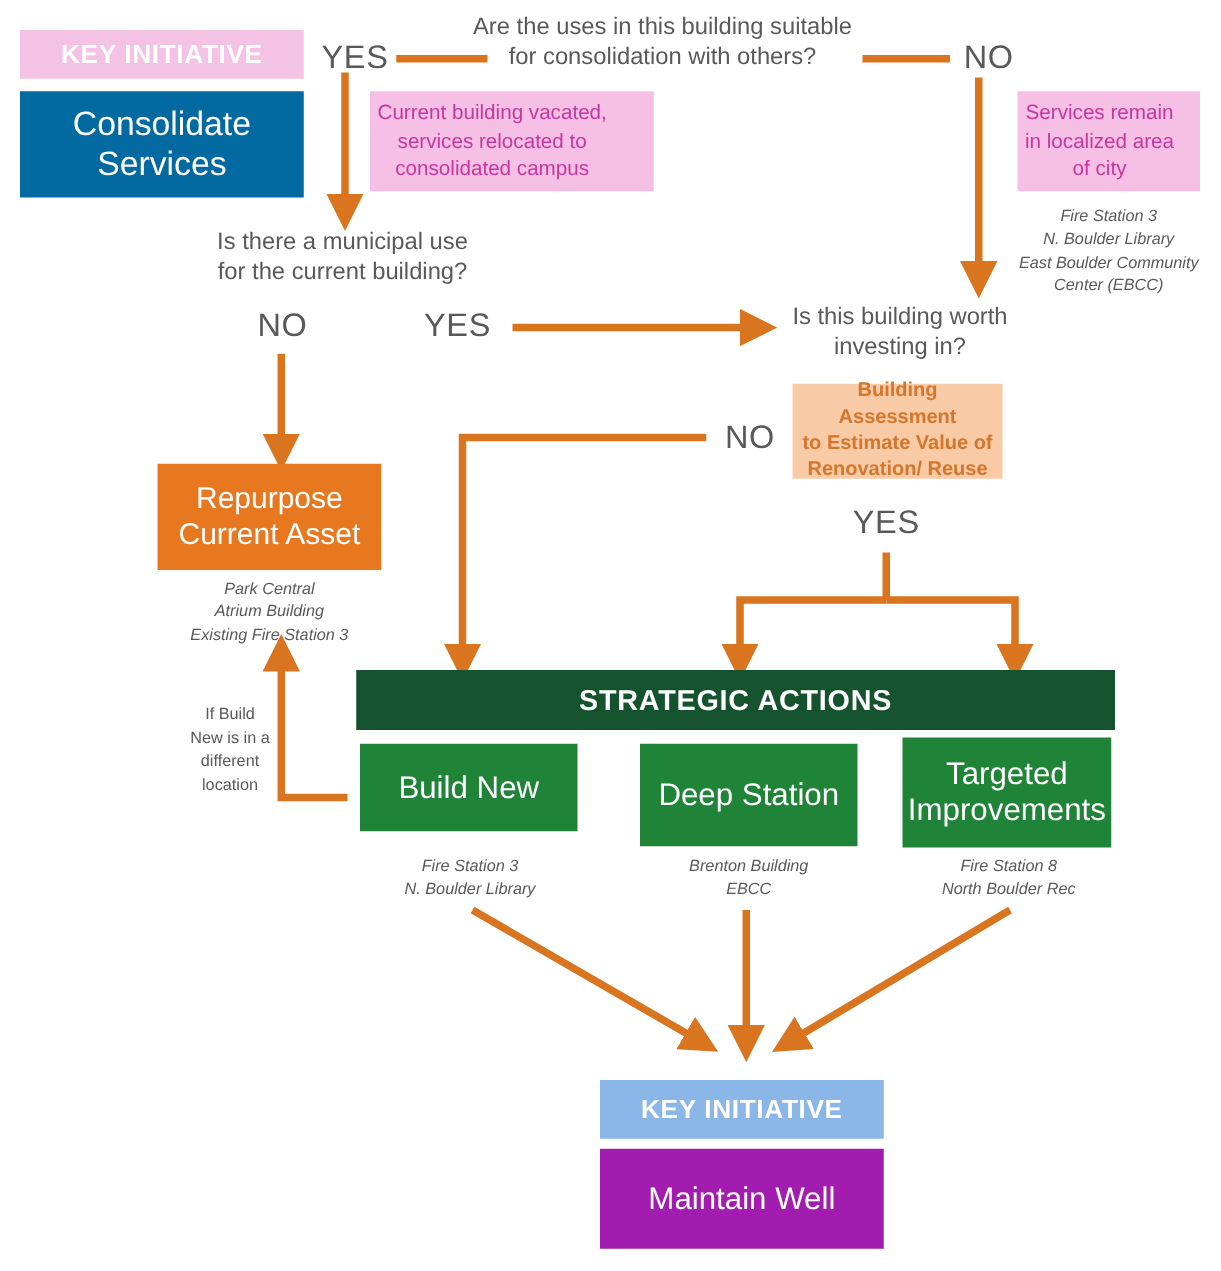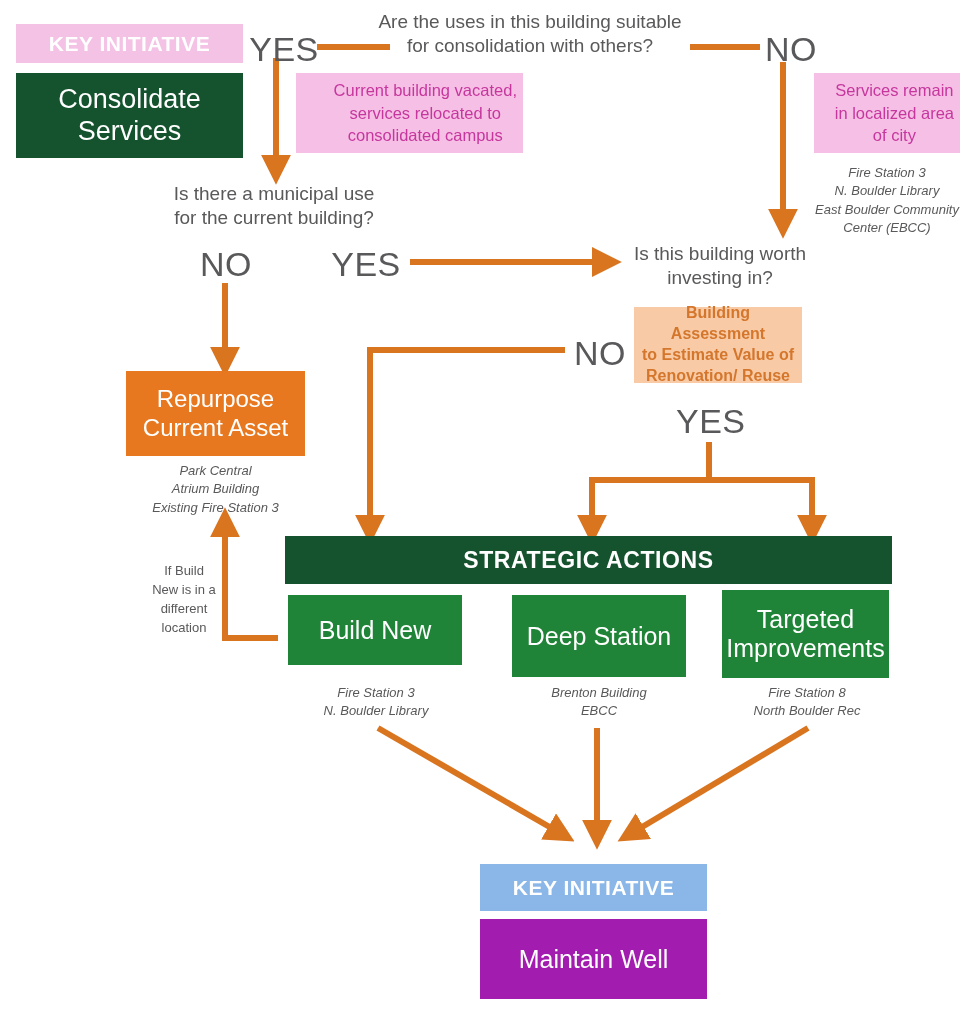--- a/index.html
+++ b/index.html
@@ -34,21 +34,21 @@
     background: #f4c2e4;
     color: #ffffff;
     font-weight: bold;
     font-size: 21px;
     letter-spacing: 0.5px;
     display: flex;
     align-items: center;
     justify-content: center;
   }
   .ki-body-magenta {
-    background: #14532d;
+    background: #0369a1;
     color: #ffffff;
     font-size: 27px;
     line-height: 1.18;
     text-align: center;
     display: flex;
     align-items: center;
     justify-content: center;
   }
   
   .ki-head-blue {
@@ -73,34 +73,34 @@
   
   .question {
     color: #59595b;
     font-size: 19px;
     line-height: 1.28;
     text-align: center;
   }
   
   .decision {
     color: #59595b;
-    font-size: 34px;
+    font-size: 26px;
     text-align: center;
     letter-spacing: 0.5px;
   }
   
   .callout-pink {
     background: #f6bfe6;
     color: #c6379d;
     font-size: 16.5px;
     line-height: 1.38;
     text-align: center;
     display: flex;
     align-items: center;
-    justify-content: flex-end;
+    justify-content: flex-start;
     padding: 4px 6px;
   }
   
   .callout-orange {
     background: #f8cba6;
     color: #d4762c;
     font-weight: bold;
     font-size: 16px;
     line-height: 1.3;
     text-align: center;

